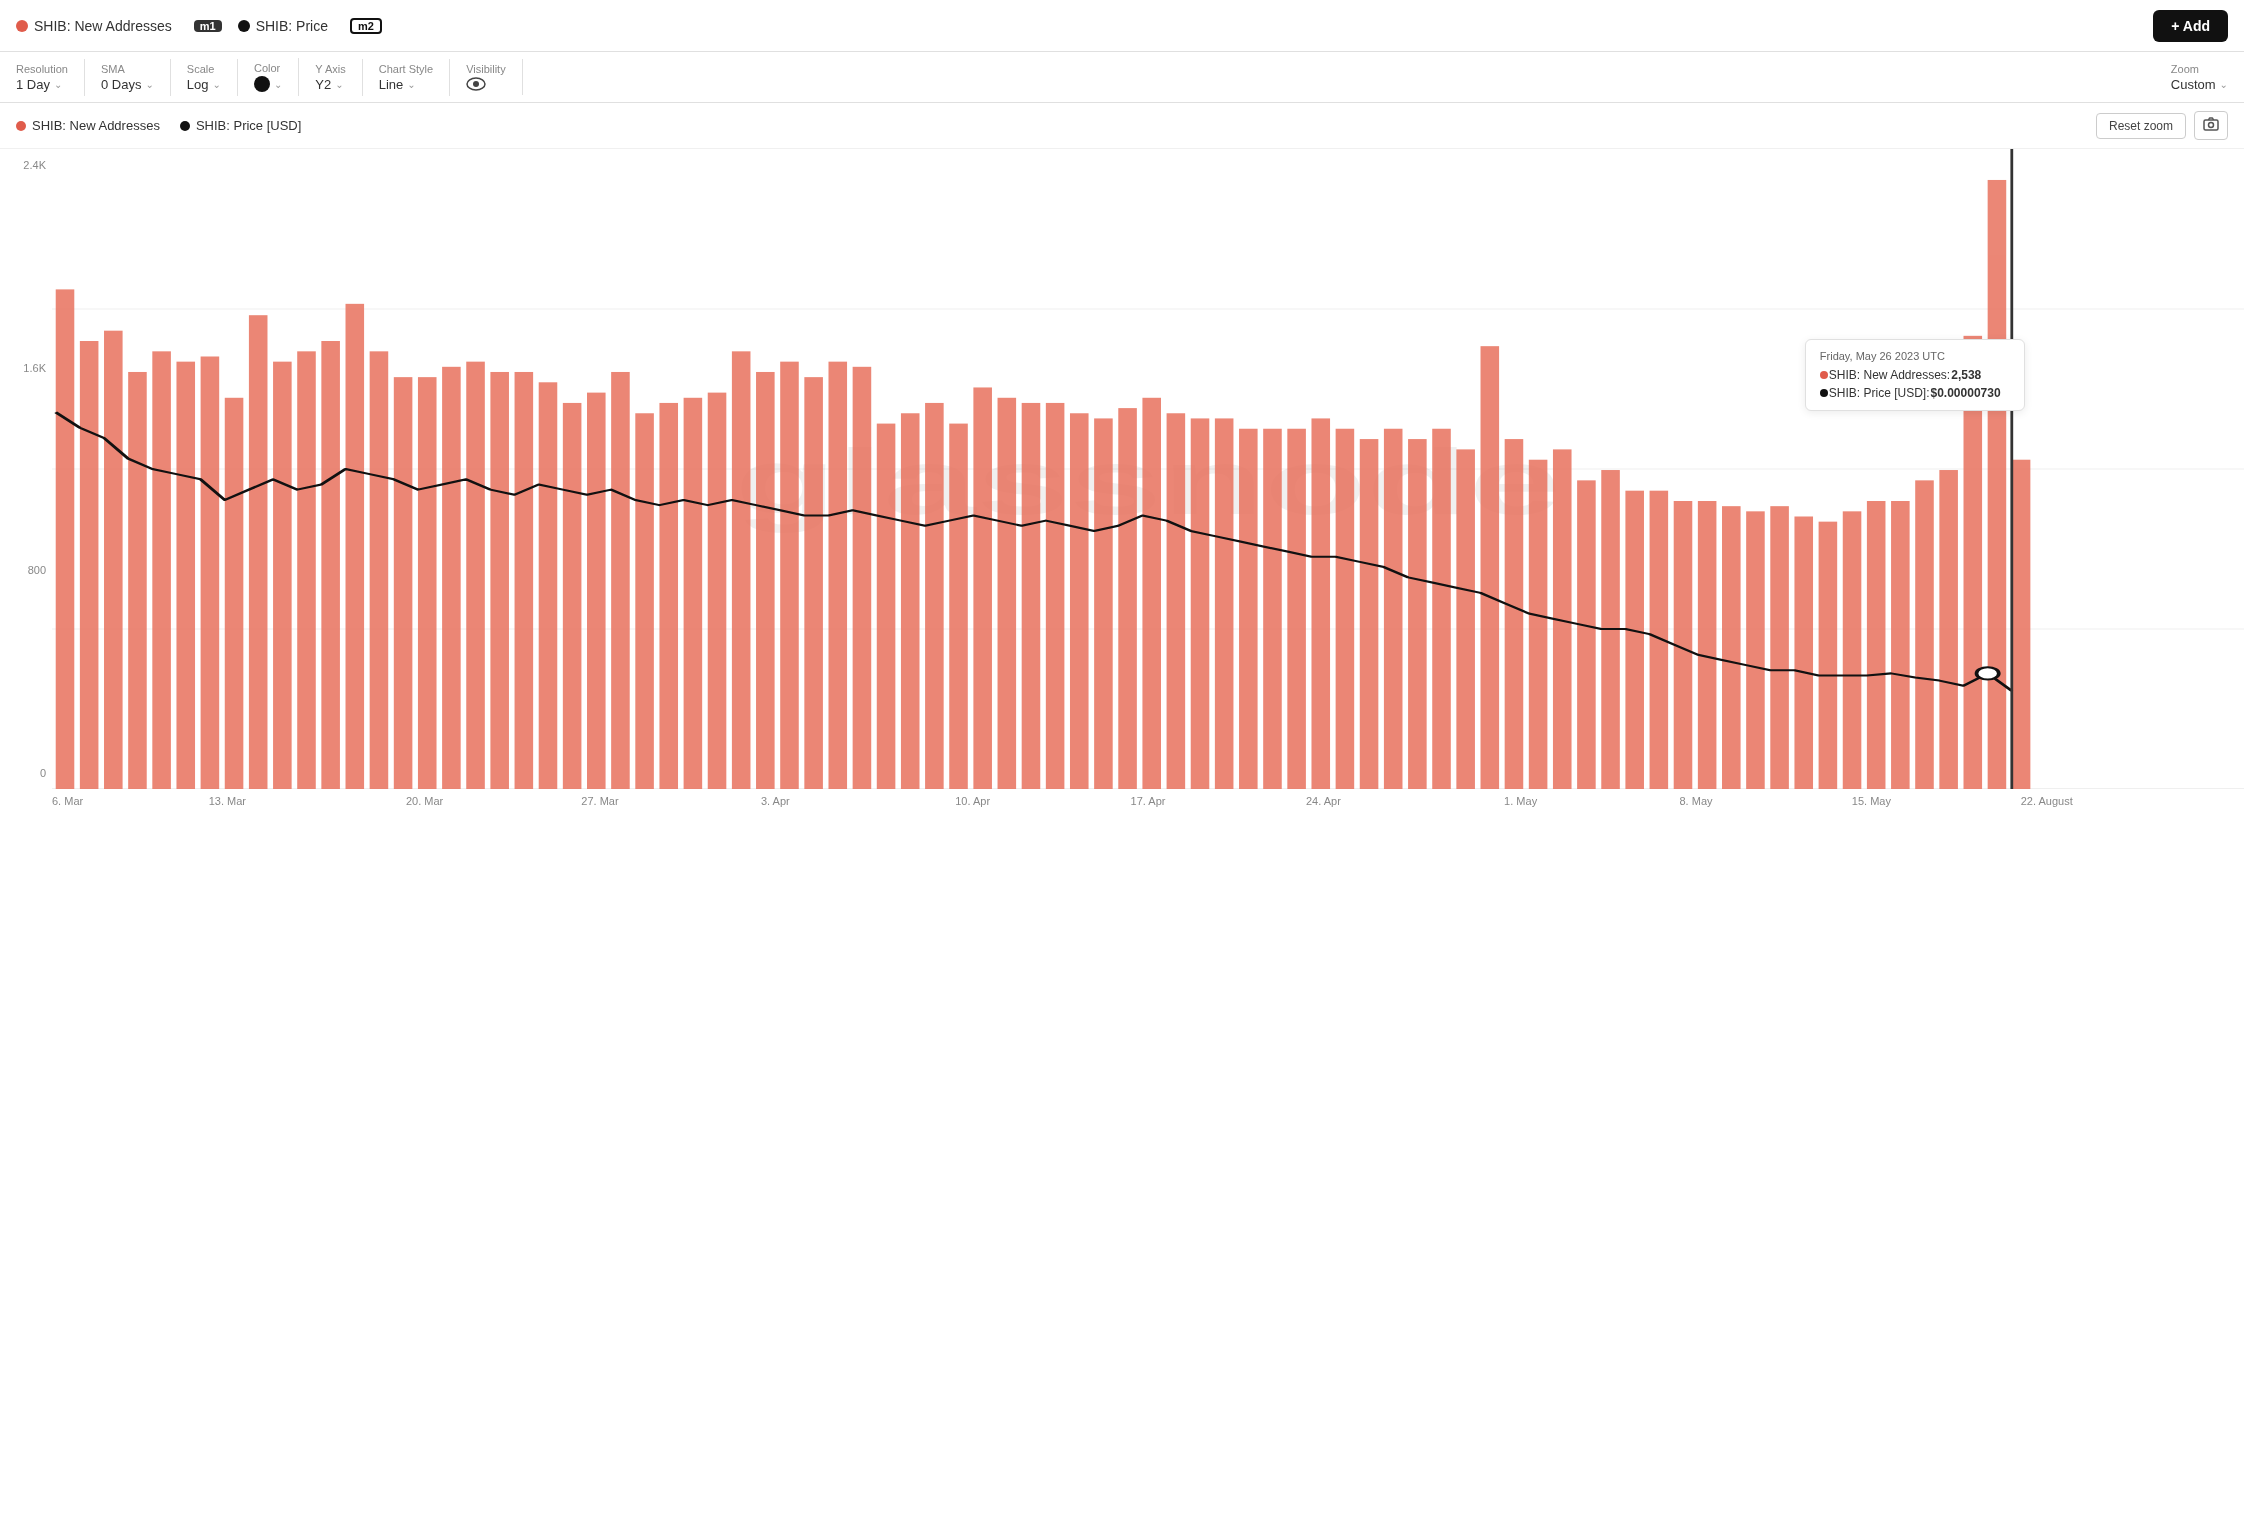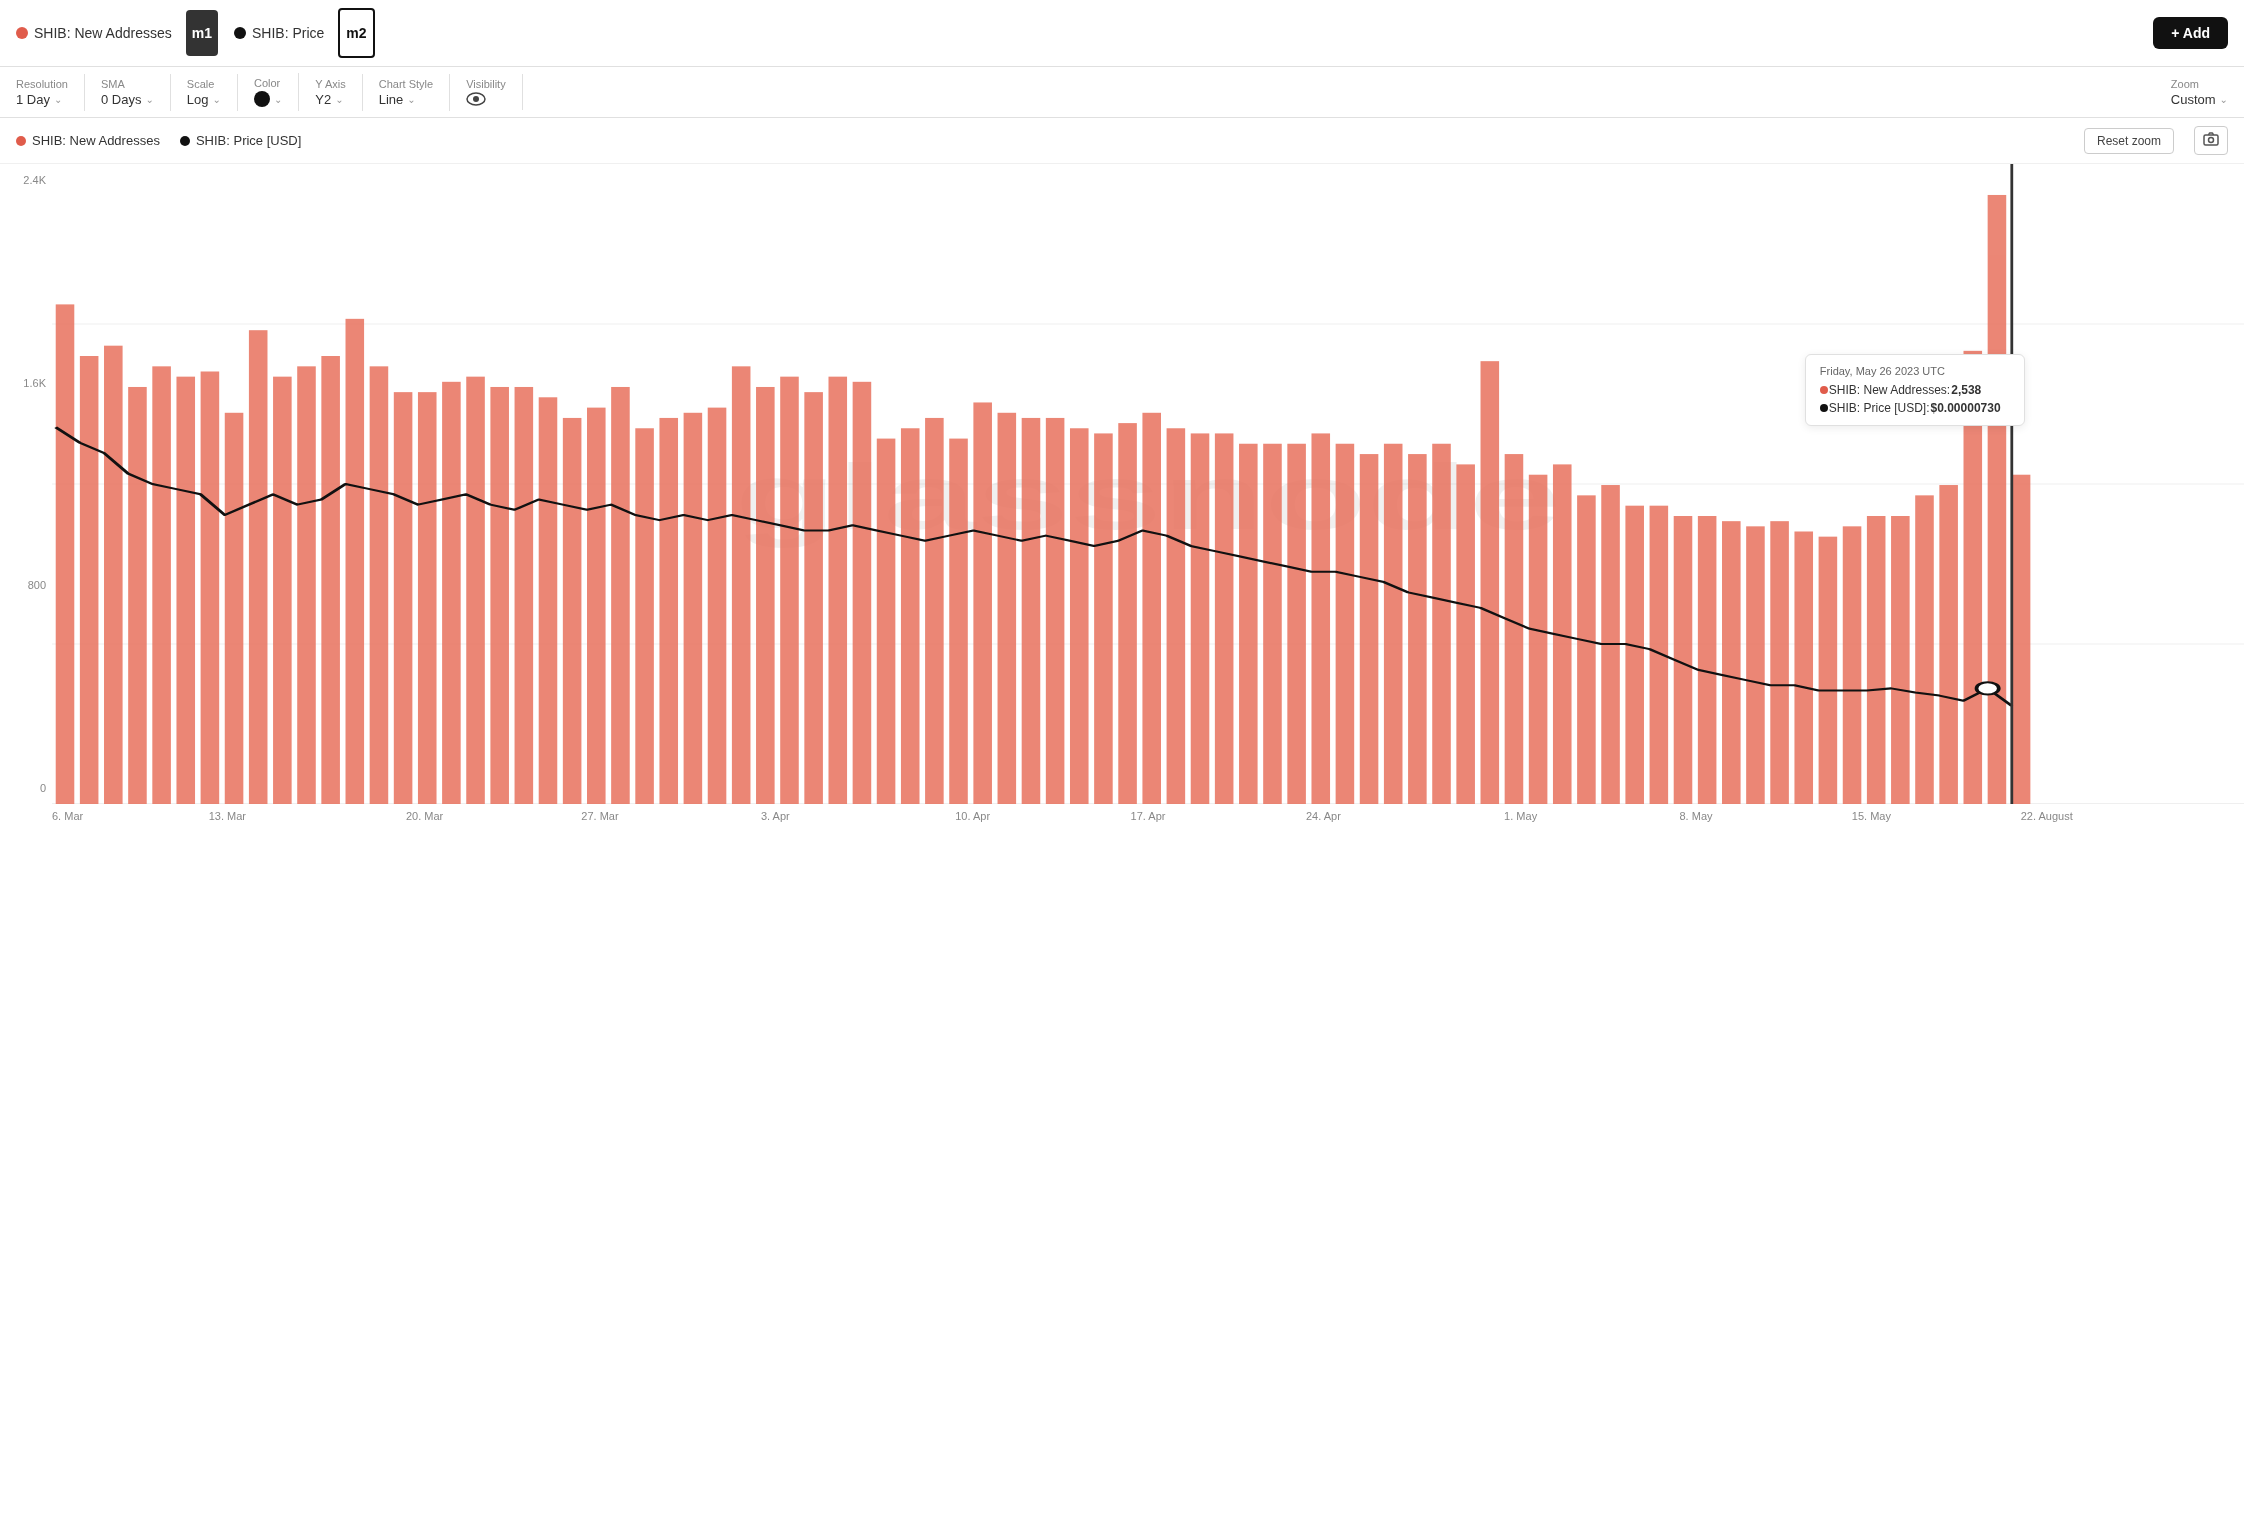--- a/index.html
+++ b/index.html
@@ -9,22 +9,22 @@
       display: flex; align-items: center; justify-content: space-between;
       padding: 8px 16px; border-bottom: 1px solid #e0e0e0; min-height: 52px;
     }
     .series-list { display: flex; align-items: center; gap: 16px; }
     .series-item { display: flex; align-items: center; gap: 6px; font-size: 14px; font-weight: 500; }
     .series-dot { width: 12px; height: 12px; border-radius: 50%; }
     .series-dot.red { background: #e05c4b; }
     .series-dot.black { background: #111; }
     .metric-badge {
       display: inline-flex; align-items: center; justify-content: center;
-      background: #333; color: #fff; font-size: 14px; font-weight: 600;
-      border-radius: 4px; padding: 15px 6px; margin-left: 8px;
+      background: #333; color: #fff; font-size: 11px; font-weight: 600;
+      border-radius: 4px; padding: 0 6px; margin-left: 16px;
     }
     .metric-badge.outline { background: transparent; border: 2px solid #111; color: #111; }
     .add-button {
       background: #111; color: #fff; border: none; border-radius: 6px;
       padding: 8px 18px; font-size: 14px; font-weight: 600; cursor: pointer;
       display: flex; align-items: center; gap: 6px;
     }
 
     .toolbar {
       display: flex; align-items: center; gap: 0; padding: 6px 0; border-bottom: 1px solid #e0e0e0;
@@ -44,21 +44,21 @@
 
     .chart-legend-bar {
       display: flex; align-items: center; justify-content: space-between;
       padding: 8px 16px; border-bottom: 1px solid #f0f0f0;
     }
     .chart-legend { display: flex; align-items: center; gap: 20px; }
     .legend-item { display: flex; align-items: center; gap: 6px; font-size: 13px; font-weight: 500; }
     .legend-dot { width: 10px; height: 10px; border-radius: 50%; }
     .legend-dot.red { background: #e05c4b; }
     .legend-dot.black { background: #111; }
-    .chart-controls { display: flex; align-items: center; gap: 20px; }
+    .chart-controls { display: flex; align-items: center; gap: 8px; }
     .reset-zoom-btn {
       background: #fff; border: 1px solid #ccc; border-radius: 4px;
       padding: 5px 12px; font-size: 12px; cursor: pointer; color: #444;
     }
     .camera-btn {
       background: #fff; border: 1px solid #ccc; border-radius: 4px;
       padding: 5px 8px; cursor: pointer;
     }
 
     .chart-container {

